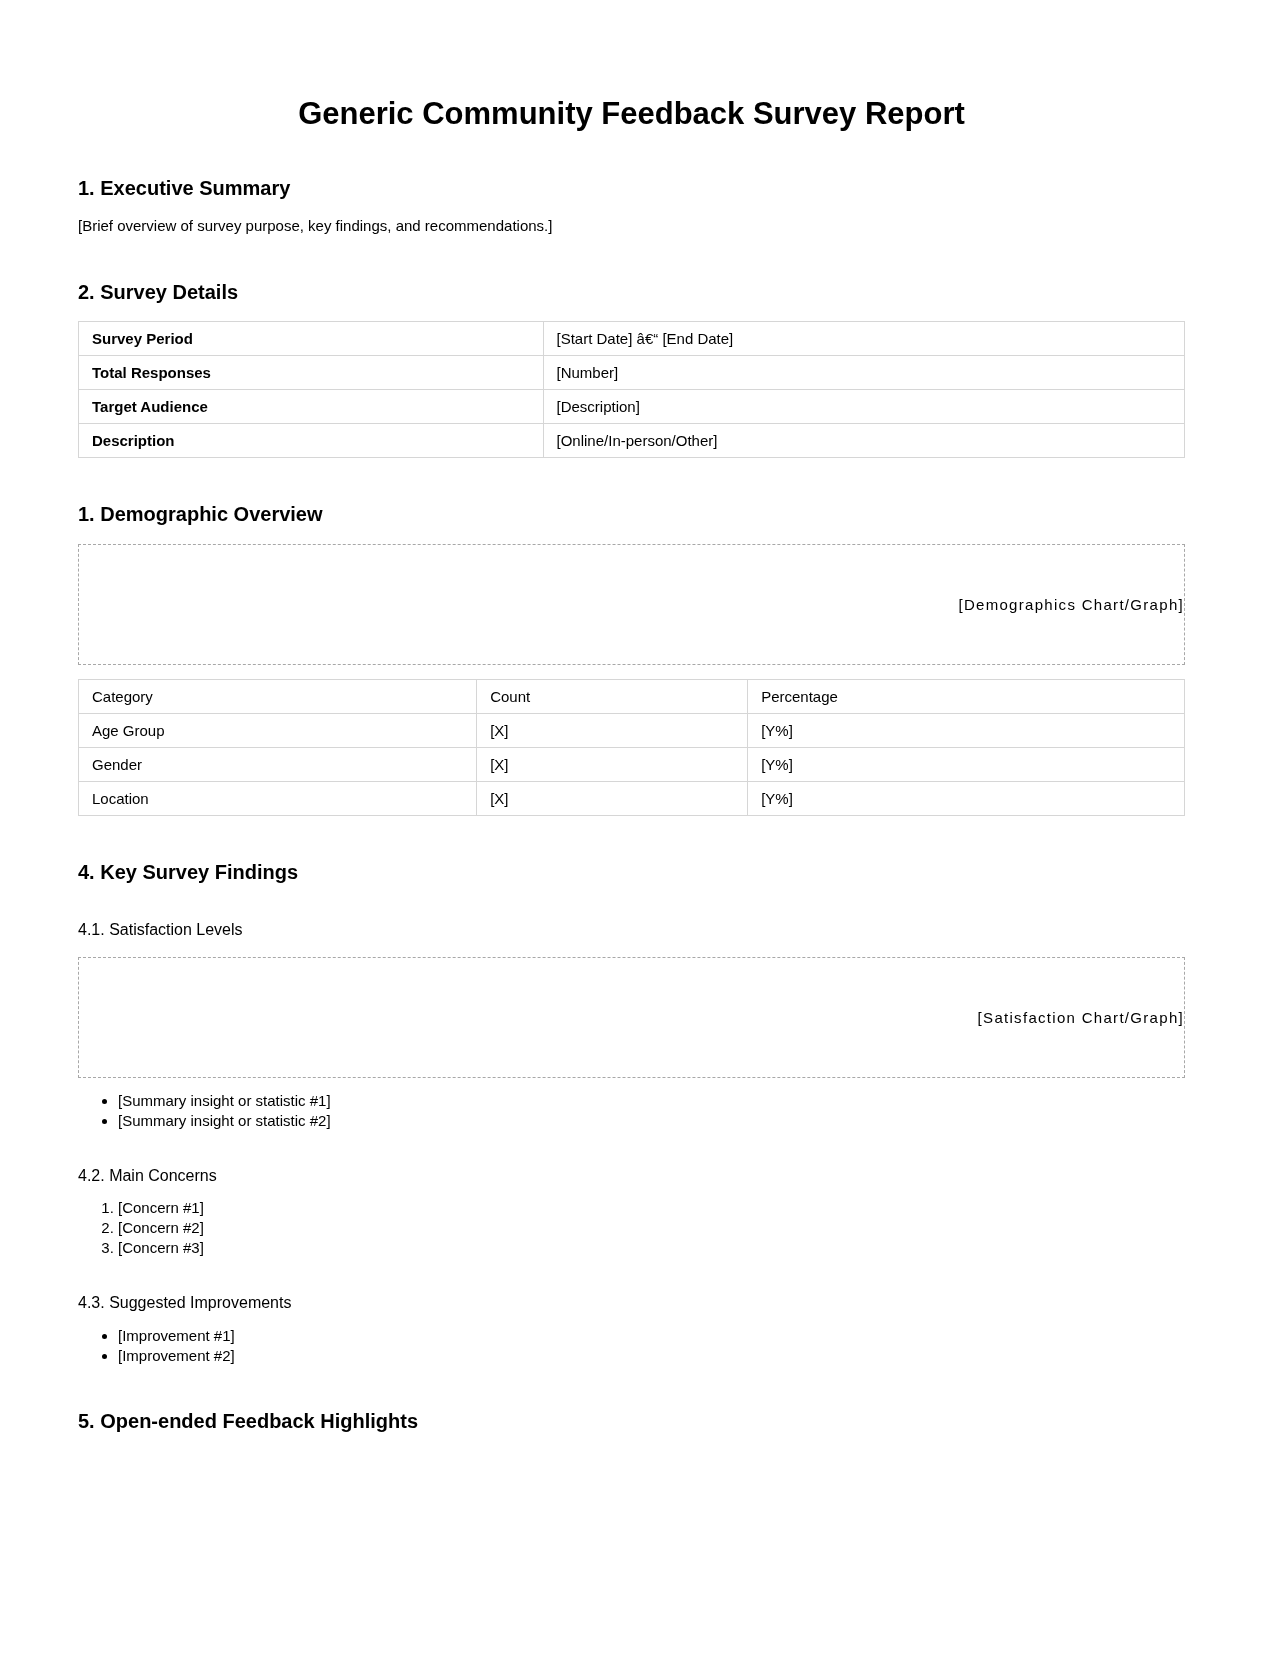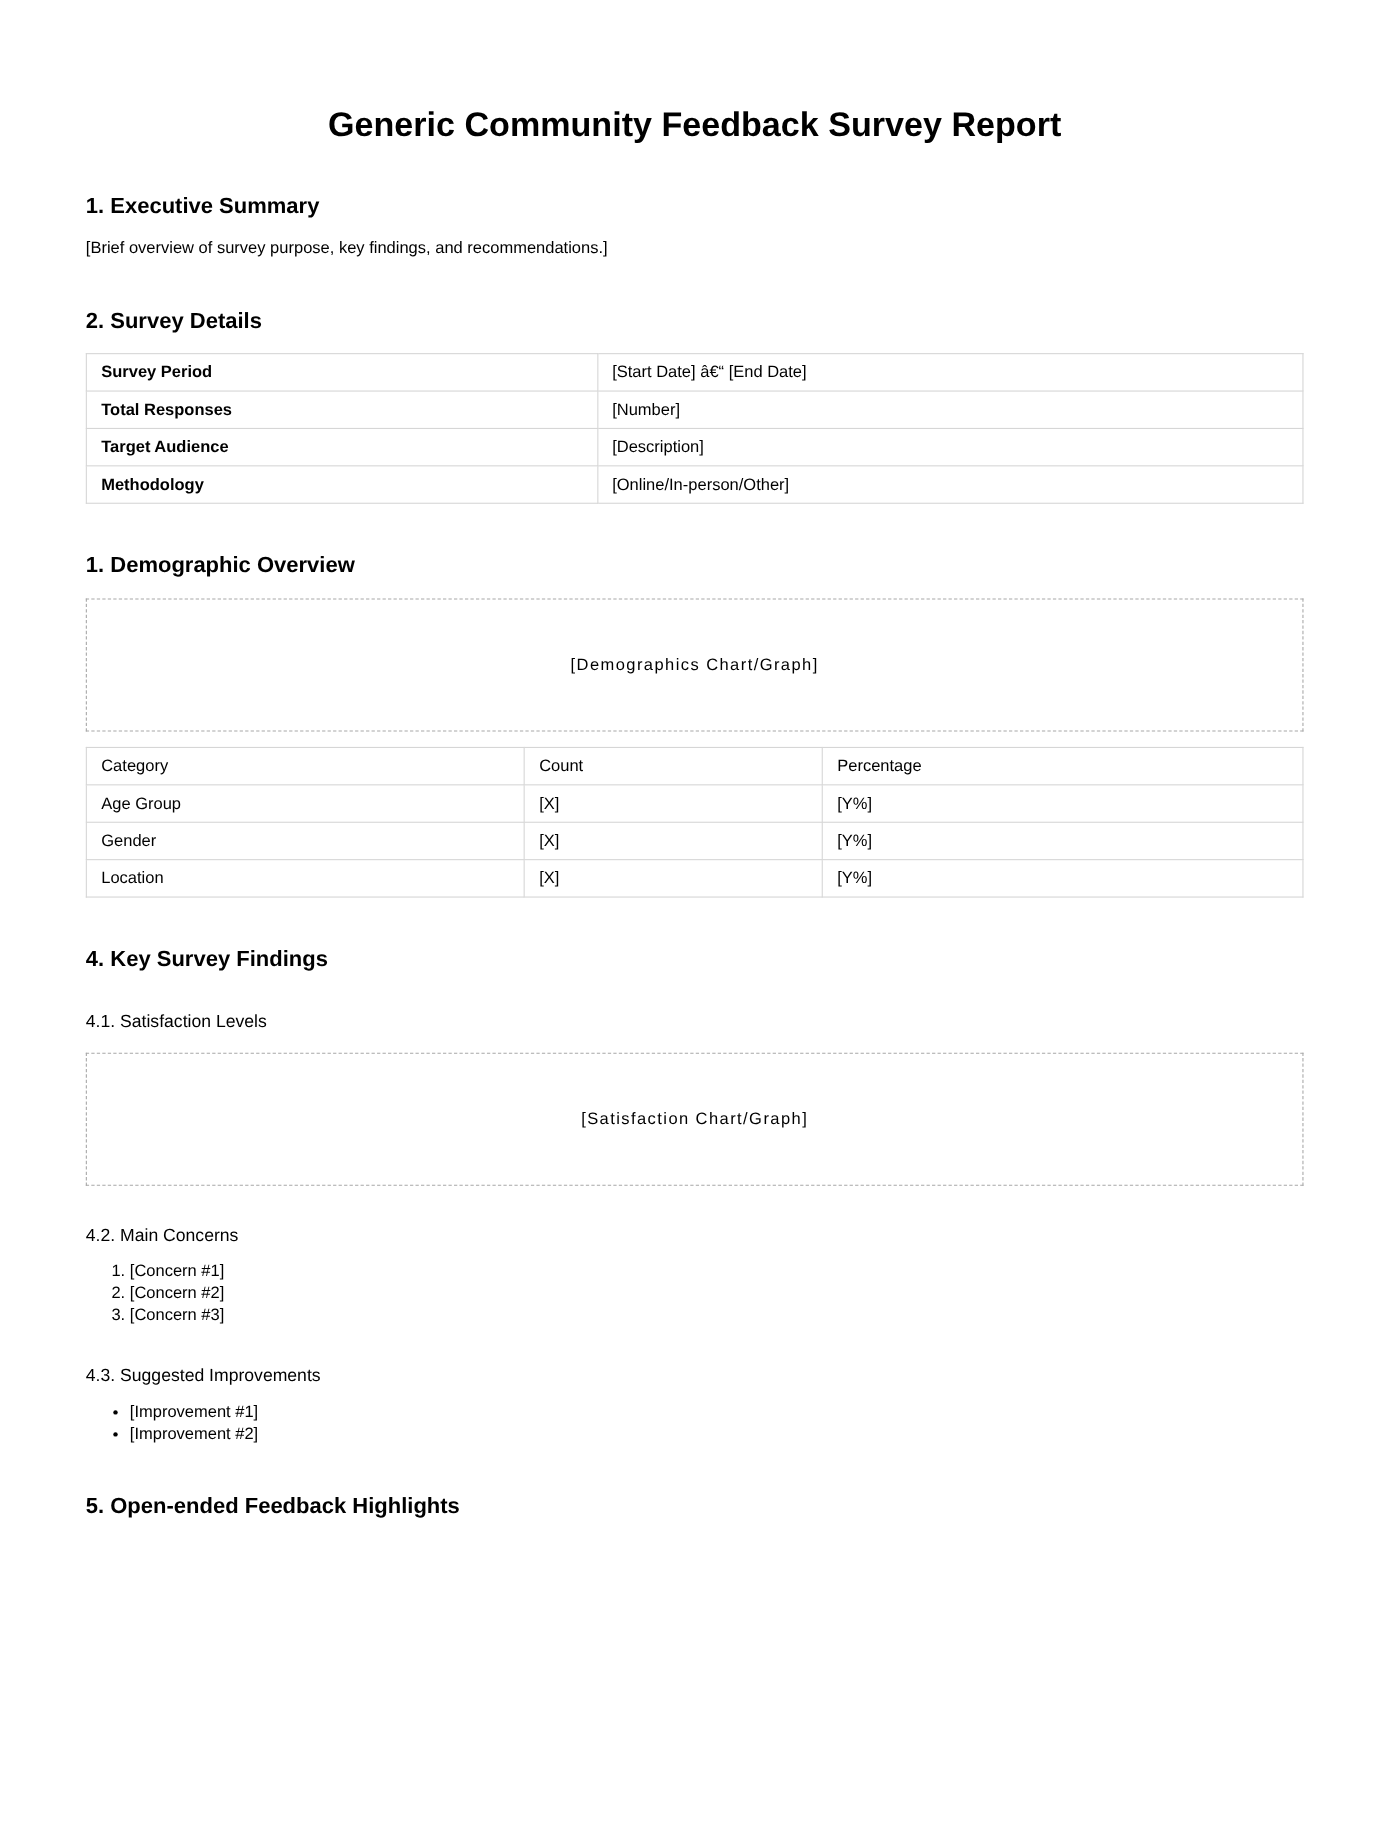--- a/index.html
+++ b/index.html
@@ -58,21 +58,21 @@
   table.doc-table th { font-weight: normal; }
   table.details-table td.label-cell { width: 42%; font-weight: bold; margin-left: 42px; }
   table.demo-table col.c1 { width: 36%; }
   table.demo-table col.c2 { width: 24.5%; }
   table.demo-table col.c3 { width: 39.5%; }
   .chart-placeholder {
     border: 1px dashed #a8a8a8;
     height: 121px;
     display: flex;
     align-items: center;
-    justify-content: center;
+    justify-content: flex-end;
     font-size: 15px;
     letter-spacing: 1.3px;
     margin: 18px 0 14px 0;
   }
   ul.doc-list, ol.doc-list {
     margin: 14px 0;
     padding-left: 40px;
     font-size: 15px;
     line-height: 1.2;
   }
@@ -97,21 +97,21 @@
       </tr>
       <tr>
         <td class="label-cell">Total Responses</td>
         <td>[Number]</td>
       </tr>
       <tr>
         <td class="label-cell">Target Audience</td>
         <td>[Description]</td>
       </tr>
       <tr>
-        <td class="label-cell">Methodology</td>
+        <td class="label-cell">Description</td>
         <td>[Online/In-person/Other]</td>
       </tr>
     </tbody>
   </table>
 
   <h2 class="sec">1. Demographic Overview</h2>
   <div class="chart-placeholder">
     <span>[Demographics Chart/Graph]</span>
   </div>
 
@@ -146,20 +146,24 @@
       </tr>
     </tbody>
   </table>
 
   <h2 class="sec">4. Key Survey Findings</h2>
 
   <h3 class="subsec">4.1. Satisfaction Levels</h3>
   <div class="chart-placeholder">
     <span>[Satisfaction Chart/Graph]</span>
   </div>
+  <ul class="doc-list">
+    <li>[Summary insight or statistic #1]</li>
+    <li>[Summary insight or statistic #2]</li>
+  </ul>
 
   <h3 class="subsec">4.2. Main Concerns</h3>
   <ol class="doc-list">
     <li>[Concern #1]</li>
     <li>[Concern #2]</li>
     <li>[Concern #3]</li>
   </ol>
 
   <h3 class="subsec">4.3. Suggested Improvements</h3>
   <ul class="doc-list">

